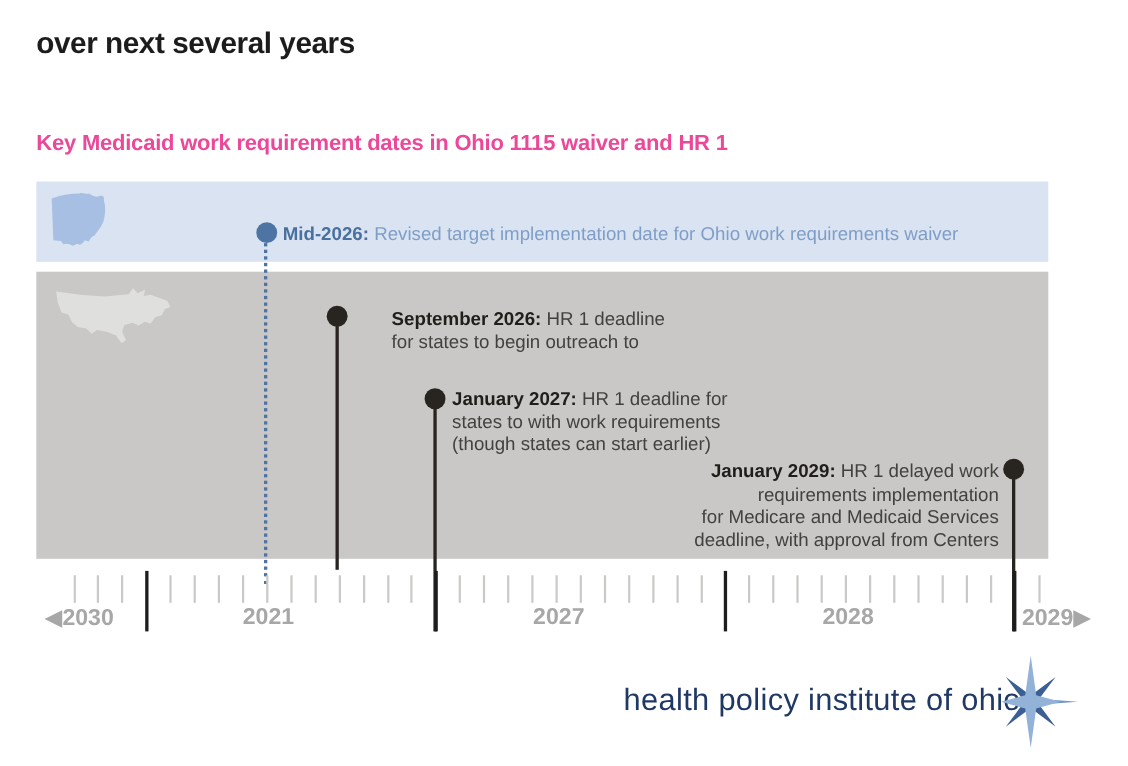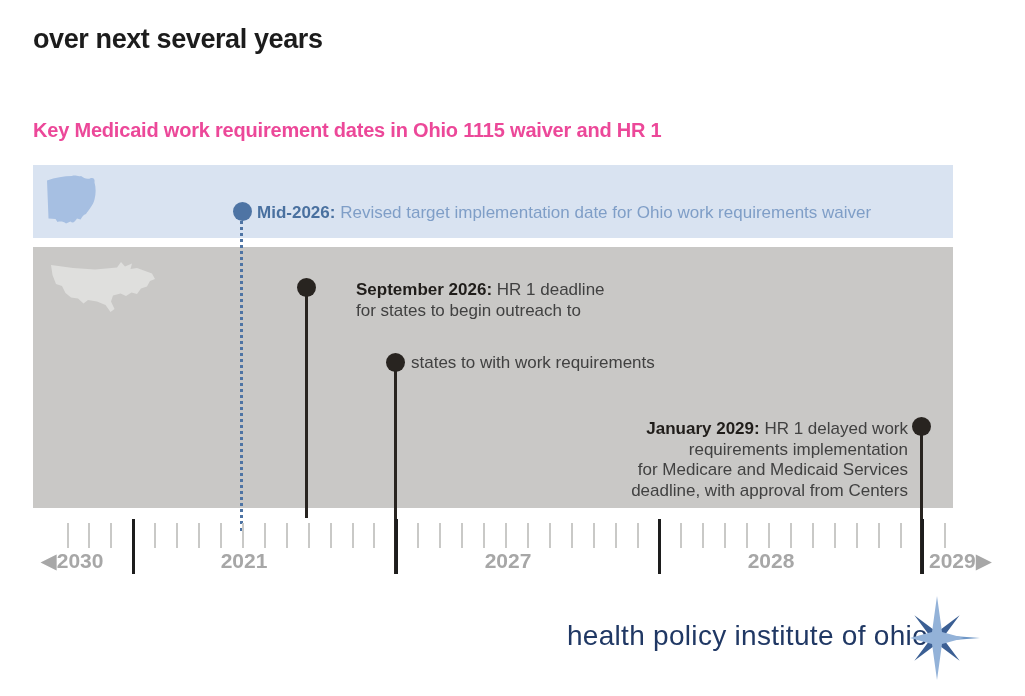--- a/index.html
+++ b/index.html
@@ -84,21 +84,23 @@
   <div class="dropline" id="line-sep"></div>
   <div class="dot" id="dot-sep"></div>
   <div class="event-text" id="text-sep">
       <div><b>September 2026:</b> HR 1 deadline</div>
       <div>for states to begin outreach to</div>
     </div>
 
   <div class="dropline" id="line-jan27"></div>
   <div class="dot" id="dot-jan27"></div>
   <div class="event-text" id="text-jan27">
+      <div><b>January 2027:</b> HR 1 deadline for</div>
       <div>states to with work requirements</div>
+      <div>(though states can start earlier)</div>
     </div>
 
   <div class="dropline" id="line-jan29"></div>
   <div class="dot" id="dot-jan29"></div>
   <div class="event-text" id="text-jan29">
       <div><b>January 2029:</b> HR 1 delayed work</div>
       <div>requirements implementation</div>
       <div>for Medicare and Medicaid Services</div>
       <div>deadline, with approval from Centers</div>
     </div>

